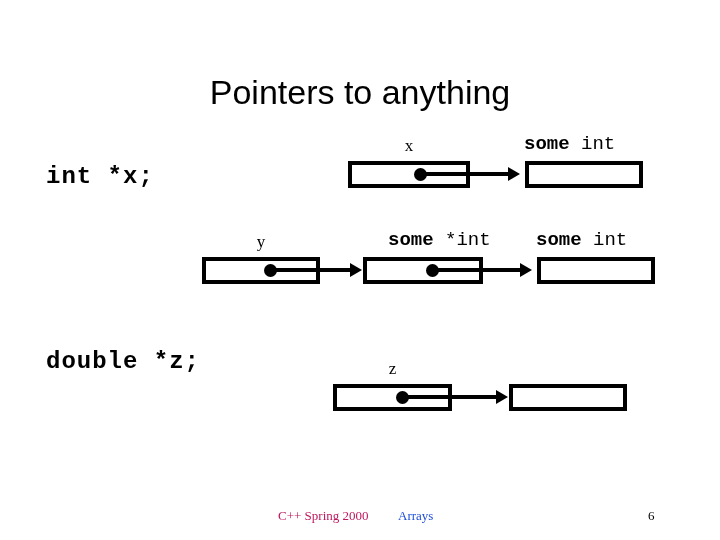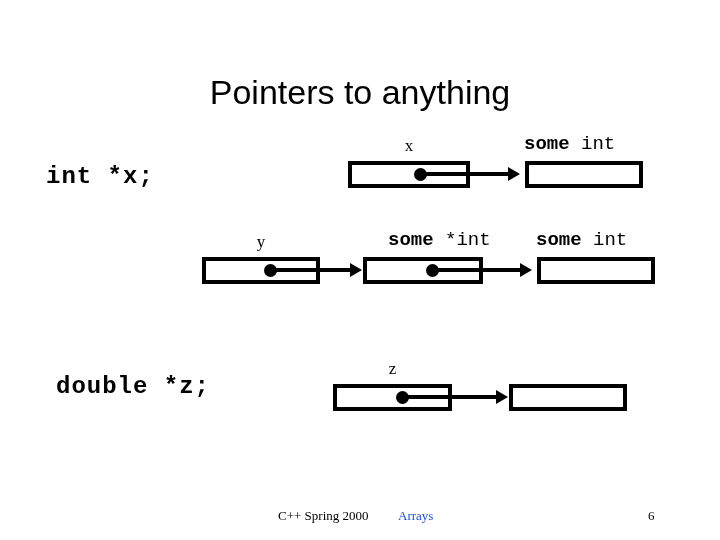--- a/index.html
+++ b/index.html
@@ -38,21 +38,21 @@
     font-family: "Liberation Mono", monospace;
     font-weight: bold;
     font-size: 24px;
     line-height: 28px;
     letter-spacing: 1px;
     color: #000000;
     white-space: pre;
   }
   #decl-x  { left: 46px; top: 163px; }
   #decl-y  { left: 46px; top: 208px; }
-  #decl-z  { left: 56px; top: 348px; margin-top: 25px; }
+  #decl-z  { left: 46px; top: 348px; }
 
   
   .box {
     position: absolute;
     box-sizing: border-box;
     border: 4px solid #000000;
     background: #ffffff;
   }
 
   
@@ -105,21 +105,21 @@
   .type-label .ty { font-weight: normal; }
 
   
   #footer-course {
     position: absolute;
     left: 278px;
     top: 508px;
     font-family: "Liberation Serif", serif;
     font-size: 13px;
     line-height: 16px;
-    color: #000000;
+    color: #be185d;
     white-space: nowrap;
   }
   #footer-topic {
     position: absolute;
     left: 398px;
     top: 508px;
     font-family: "Liberation Serif", serif;
     font-size: 13px;
     line-height: 16px;
     color: #1d4ed8;

